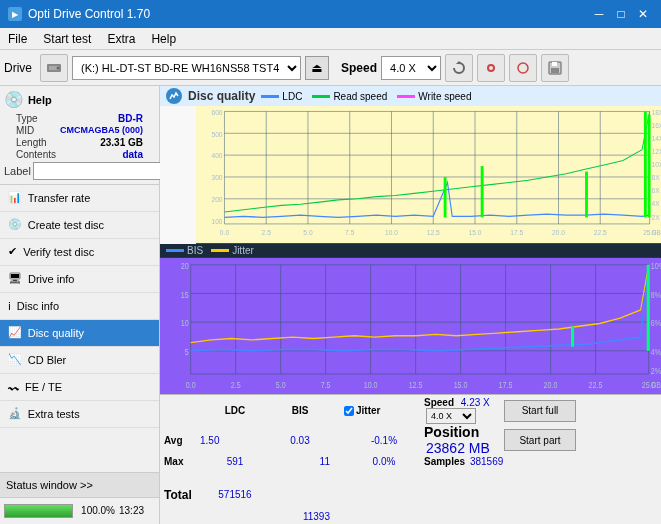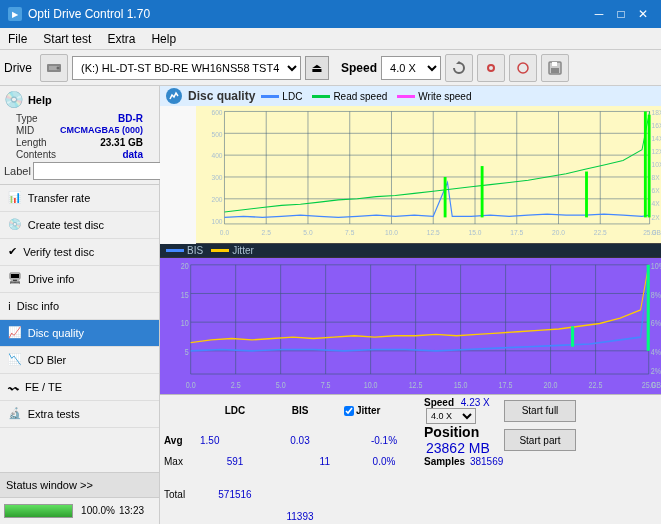--- a/index.html
+++ b/index.html
@@ -415,32 +415,32 @@
         <div style="width:80px;font-size:14px;">
           <span style="font-weight:bold;">Position</span>
           <span style="color:#0000cc;margin-left:2px;">23862 MB</span>
         </div>
         <div style="flex:1;">
           <button class="start-btn">Start part</button>
         </div>
       </div>
 
       <div style="display:flex;align-items:center;">
-        <div style="width:36px;font-size:10px;font-weight:normal;">Max</div>
+        <div style="width:36px;font-size:10px;font-weight:bold;">Max</div>
         <div style="width:70px;text-align:center;font-size:10px;color:#0000cc;">591</div>
         <div style="width:60px;text-align:right;font-size:10px;color:#0000cc;">11</div>
         <div style="width:14px;"></div>
         <div style="width:80px;text-align:center;font-size:10px;color:#0000cc;">0.0%</div>
         <div style="width:80px;font-size:10px;">
           <span style="font-weight:bold;">Samples</span>
           <span style="color:#0000cc;margin-left:2px;">381569</span>
         </div>
       </div>
 
       <div style="display:flex;align-items:center;">
-        <div style="width:36px;font-size:10px;font-weight:normal;">Total</div>
+        <div style="width:36px;font-size:12px;font-weight:bold;">Total</div>
         <div style="width:70px;text-align:center;font-size:10px;color:#0000cc;">571516</div>
-        <div style="width:60px;text-align:center;font-size:10px;color:#0000cc;margin-top:44px;">11393</div>
+        <div style="width:60px;text-align:right;font-size:10px;color:#0000cc;margin-top:44px;">11393</div>
       </div>
     </div>
 
   </div>
 </div>
 
 </body></html>

